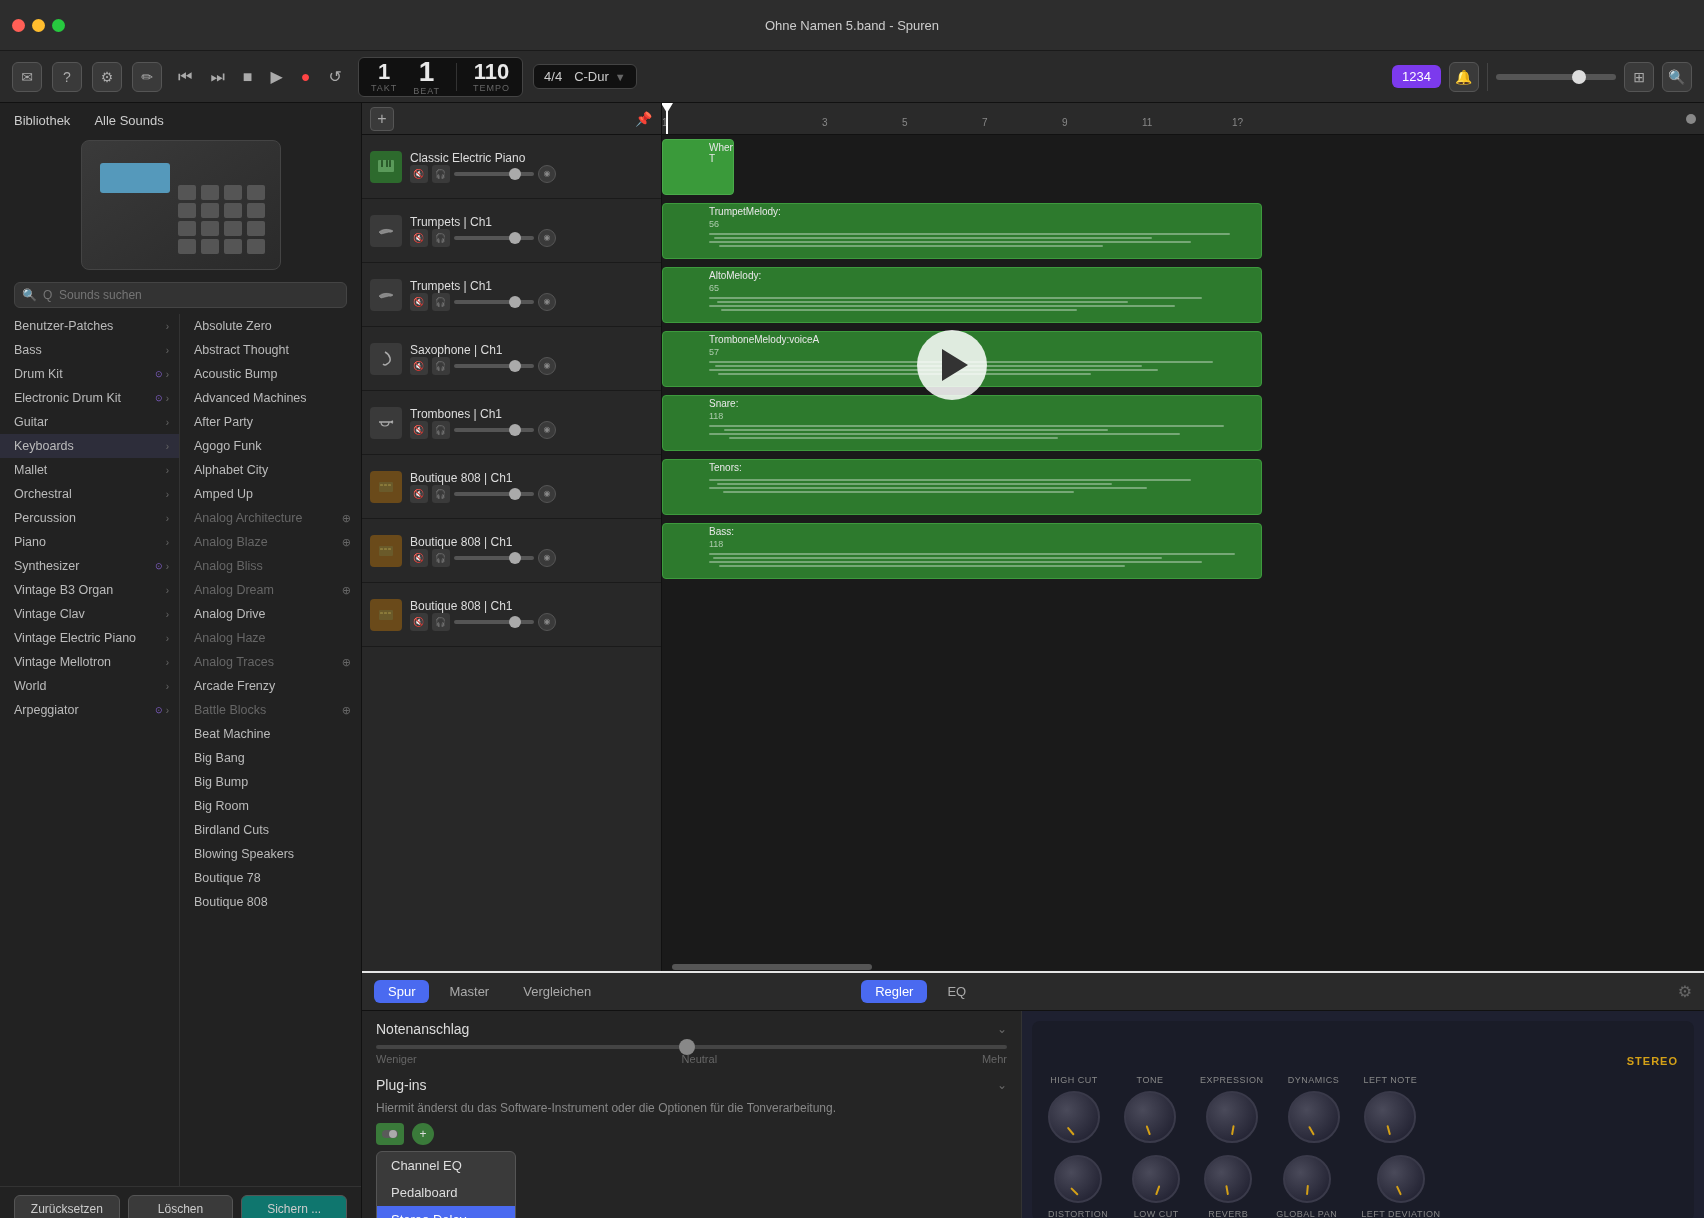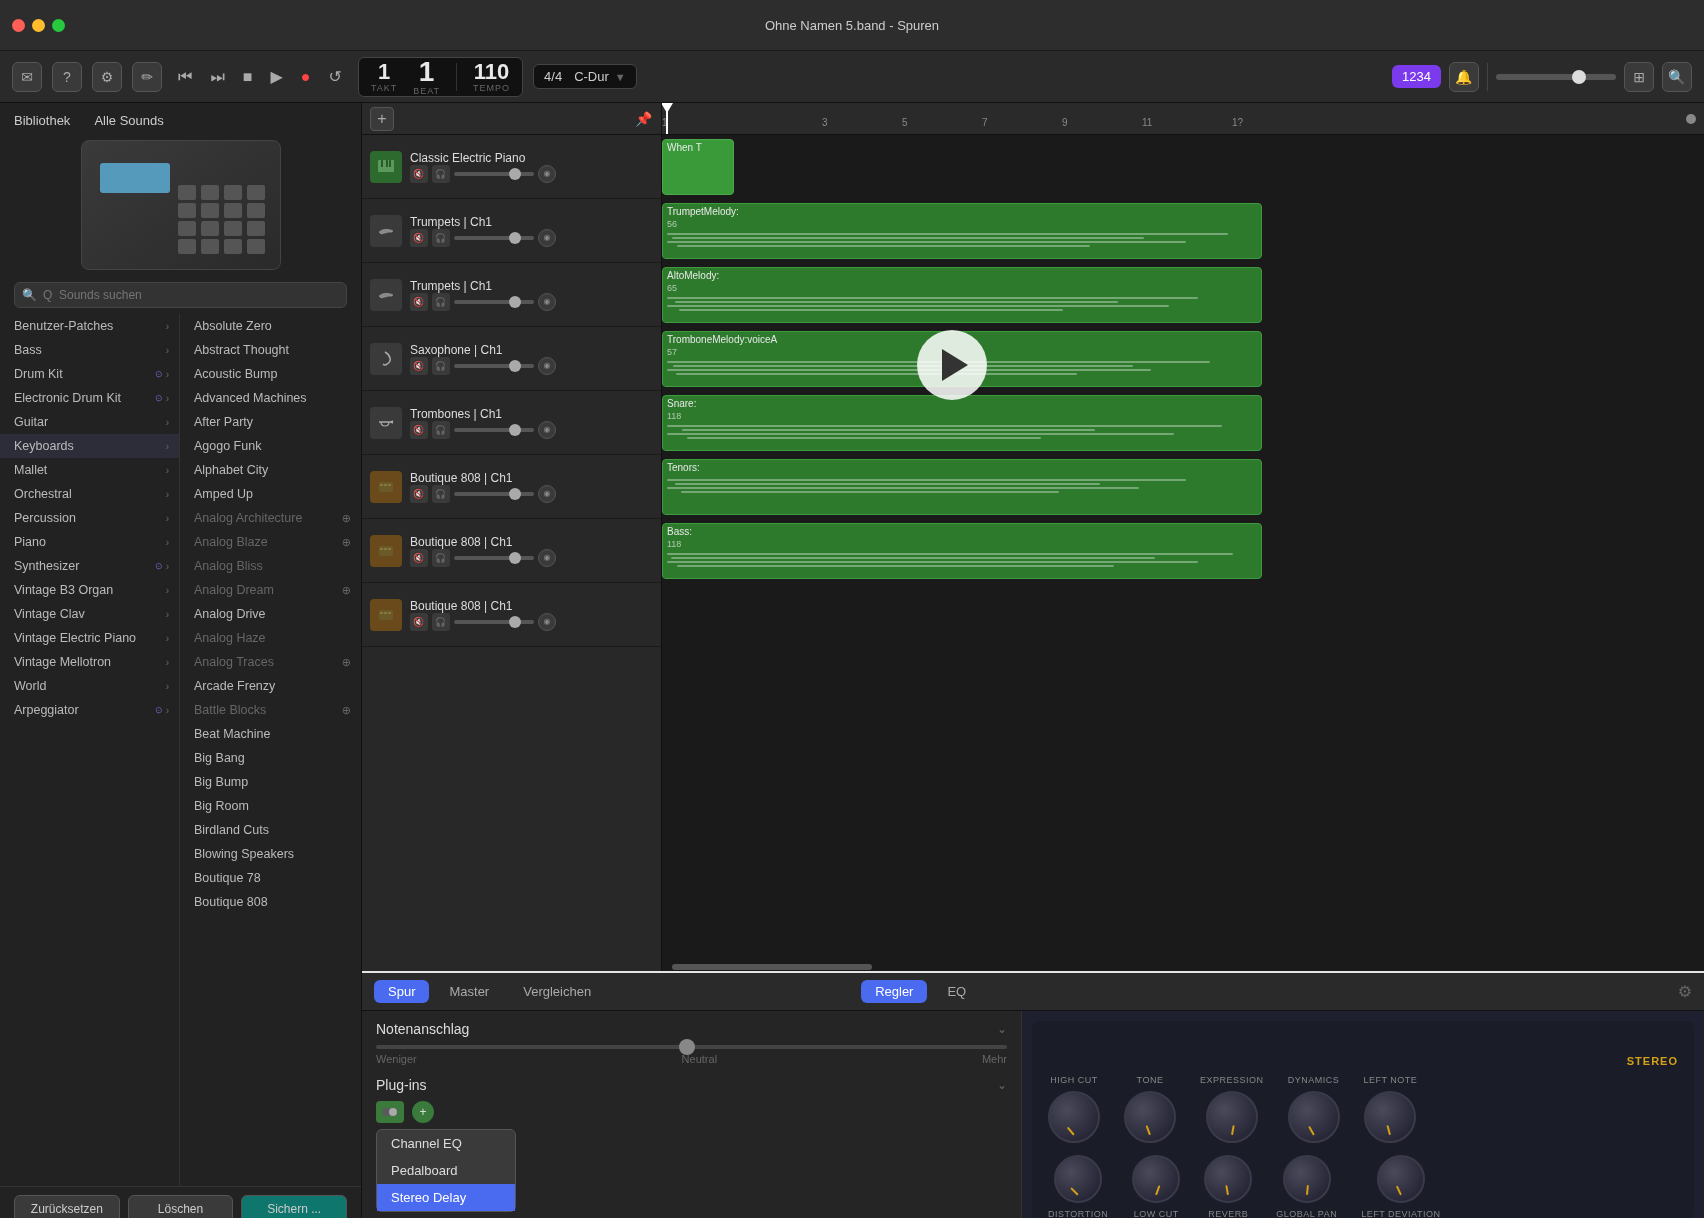--- a/index.html
+++ b/index.html
@@ -438,20 +438,21 @@
       height: 64px;
       border-bottom: 1px solid #1a1a1a;
       position: relative;
     }
     .track-clip {
       position: absolute;
       top: 4px;
       height: 56px;
       border-radius: 4px;
       overflow: hidden;
+      padding-left: 42px;
     }
     .track-clip.green { background: #2d7a2d; border: 1px solid #3d9a3d; }
     .track-clip.light-green { background: #3a9a3a; border: 1px solid #4aaa4a; }
     .track-clip-label {
       font-size: 10px;
       color: #e8e8e8;
       padding: 2px 4px;
       font-weight: 500;
     }
     .clip-number {
@@ -1346,20 +1347,21 @@
                 <span>Mehr</span>
               </div>
             </div>
           </div>
 
           <div class="bottom-section plugins-section">
             <div class="bottom-section-header">
               <span class="bottom-section-title">Plug-ins</span>
               <span class="bottom-section-chevron">⌄</span>
             </div>
+            <div class="plugins-desc">Hiermit änderst du das Software-Instrument oder die Optionen für die Tonverarbeitung.</div>
             <div class="plugin-add-row">
               <div class="plugin-add-btn">
                 <svg width="16" height="10" viewBox="0 0 16 10">
                   <rect x="0" y="1" width="16" height="8" rx="4" fill="#5a5a5a"></rect>
                   <circle cx="11" cy="5" r="4" fill="#aaa"></circle>
                 </svg>
               </div>
               <div class="plugin-circle-btn">+</div>
 
               <div class="plugin-dropdown">

